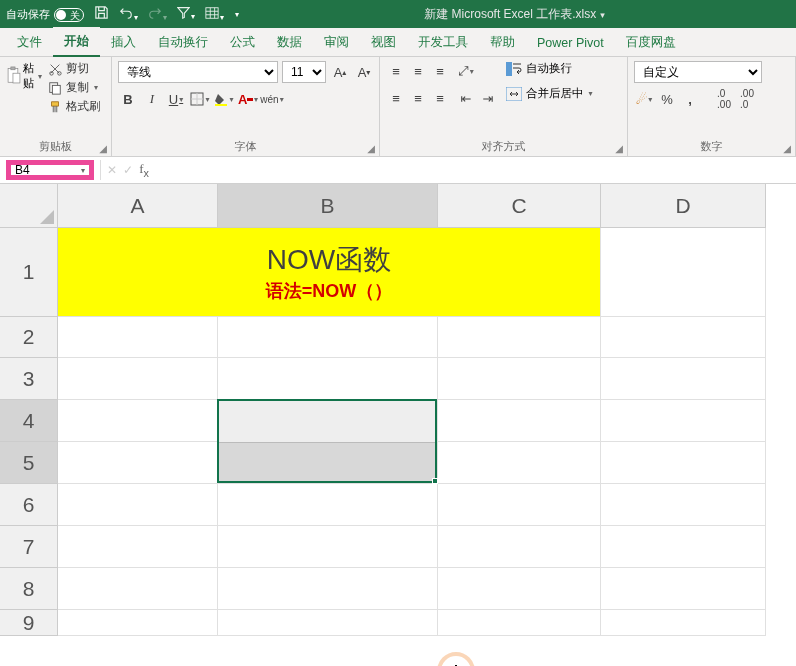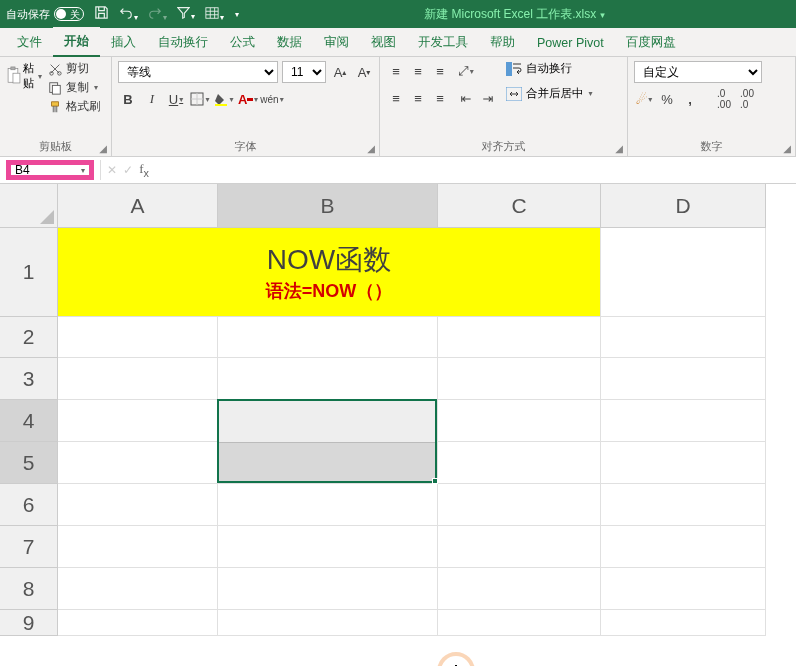--- a/index.html
+++ b/index.html
@@ -1,25 +1,25 @@
 <!DOCTYPE html>
 <html><head>
 <meta charset="utf-8">
 <style>
   * { box-sizing: border-box; font-family: "Microsoft YaHei", "Segoe UI", sans-serif; }
   body { margin:0; padding:0; width:796px; height:666px; background:#fff; overflow:hidden; font-size:12px; }
 
   .titlebar { background:#217346; color:#fff; height:28px; display:flex; align-items:center; padding:0 6px; }
-  .autosave { display:flex; align-items:flex-start; gap:4px; font-size:11px; }
+  .autosave { display:flex; align-items:flex-end; gap:4px; font-size:11px; }
   .toggle { width:30px; height:14px; border:1px solid #fff; border-radius:7px; position:relative; }
   .toggle-knob { width:10px; height:10px; border-radius:50%; background:#fff; position:absolute; top:1px; left:1px; }
   .toggle-lbl { font-size:10px; position:absolute; right:3px; top:0; color:#fff; }
   .qat { display:flex; align-items:center; gap:10px; margin-left:10px; }
   .qat svg { opacity:.9; }
-  .doc-title { flex:1; text-align:center; color:#86efac; font-size:12px; }
+  .doc-title { flex:1; text-align:center; color:#e5e5e5; font-size:12px; }
   .title-dd { font-size:9px; margin-left:4px; }
 
   .tabs { display:flex; align-items:center; background:#f3f2f1; height:29px; padding:9px 6px; border-bottom:1px solid #d0d0d0; }
   .tab { padding:6px 11px 5px; font-size:12.5px; color:#1f7a43; cursor:pointer; }
   .tab.active { color:#217346; font-weight:bold; border-bottom:2px solid #217346; background:#f3f2f1; }
 
   .ribbon { background:#f3f2f1; height:100px; border-bottom:1px solid #d0d0d0; display:flex; }
   .group { border-right:1px solid #d0d0d0; padding:4px 6px 2px; display:flex; flex-direction:column; justify-content:space-between; position:relative; }
   .group-body { flex:1; display:flex; align-items:flex-start; }
   .group-label { text-align:center; font-size:11px; color:#666; height:16px; display:flex; justify-content:center; align-items:center; gap:4px; }

